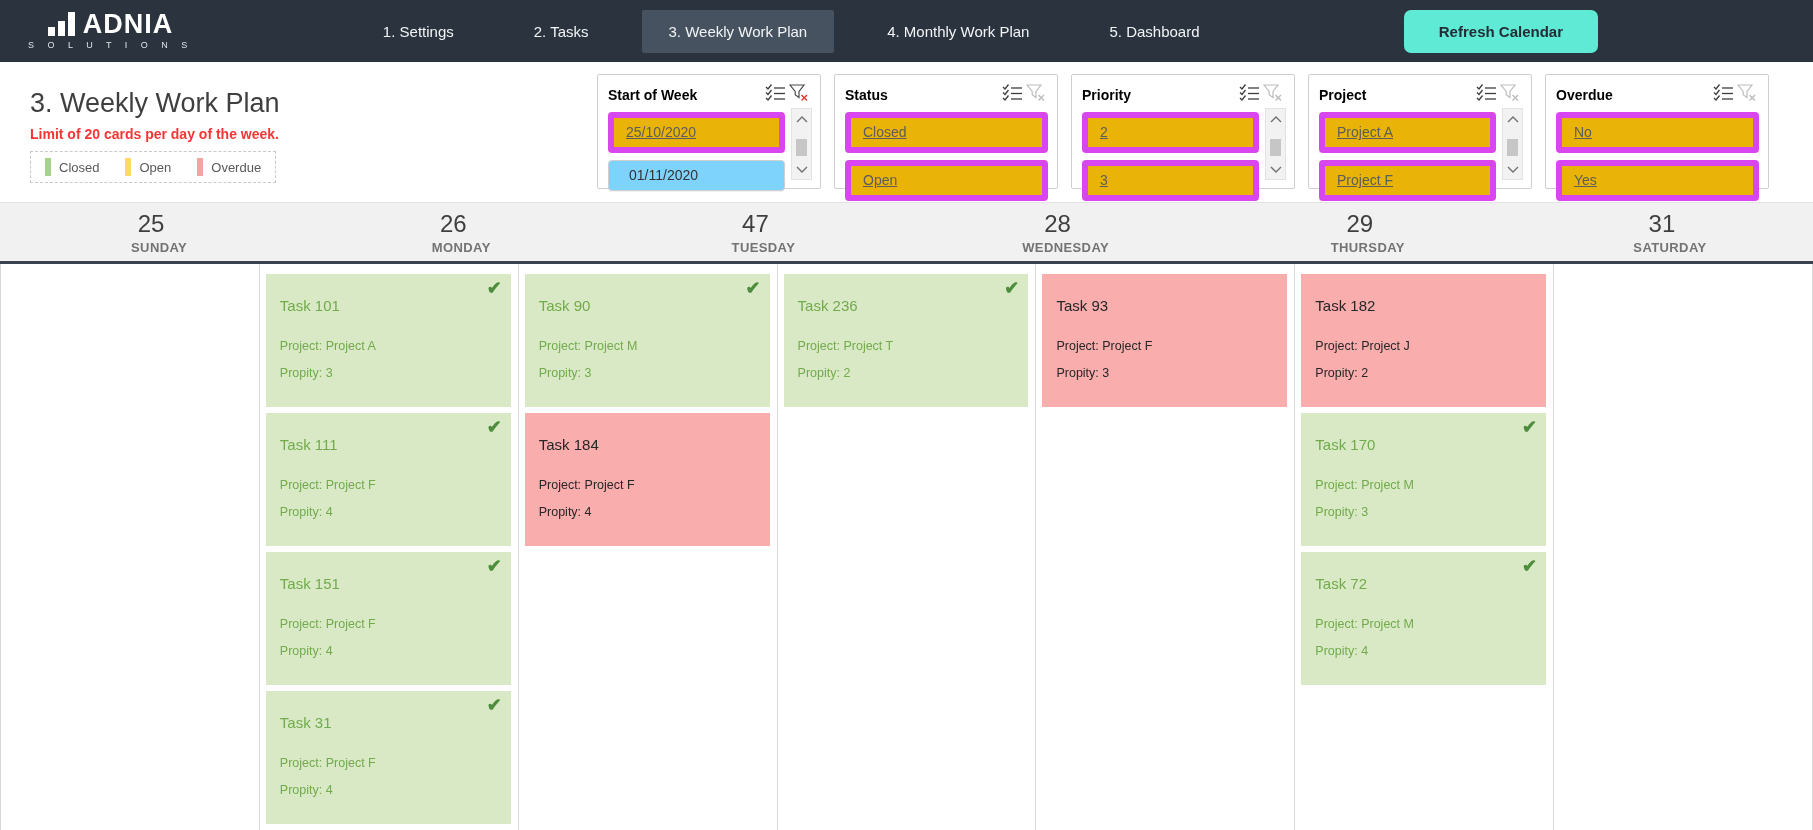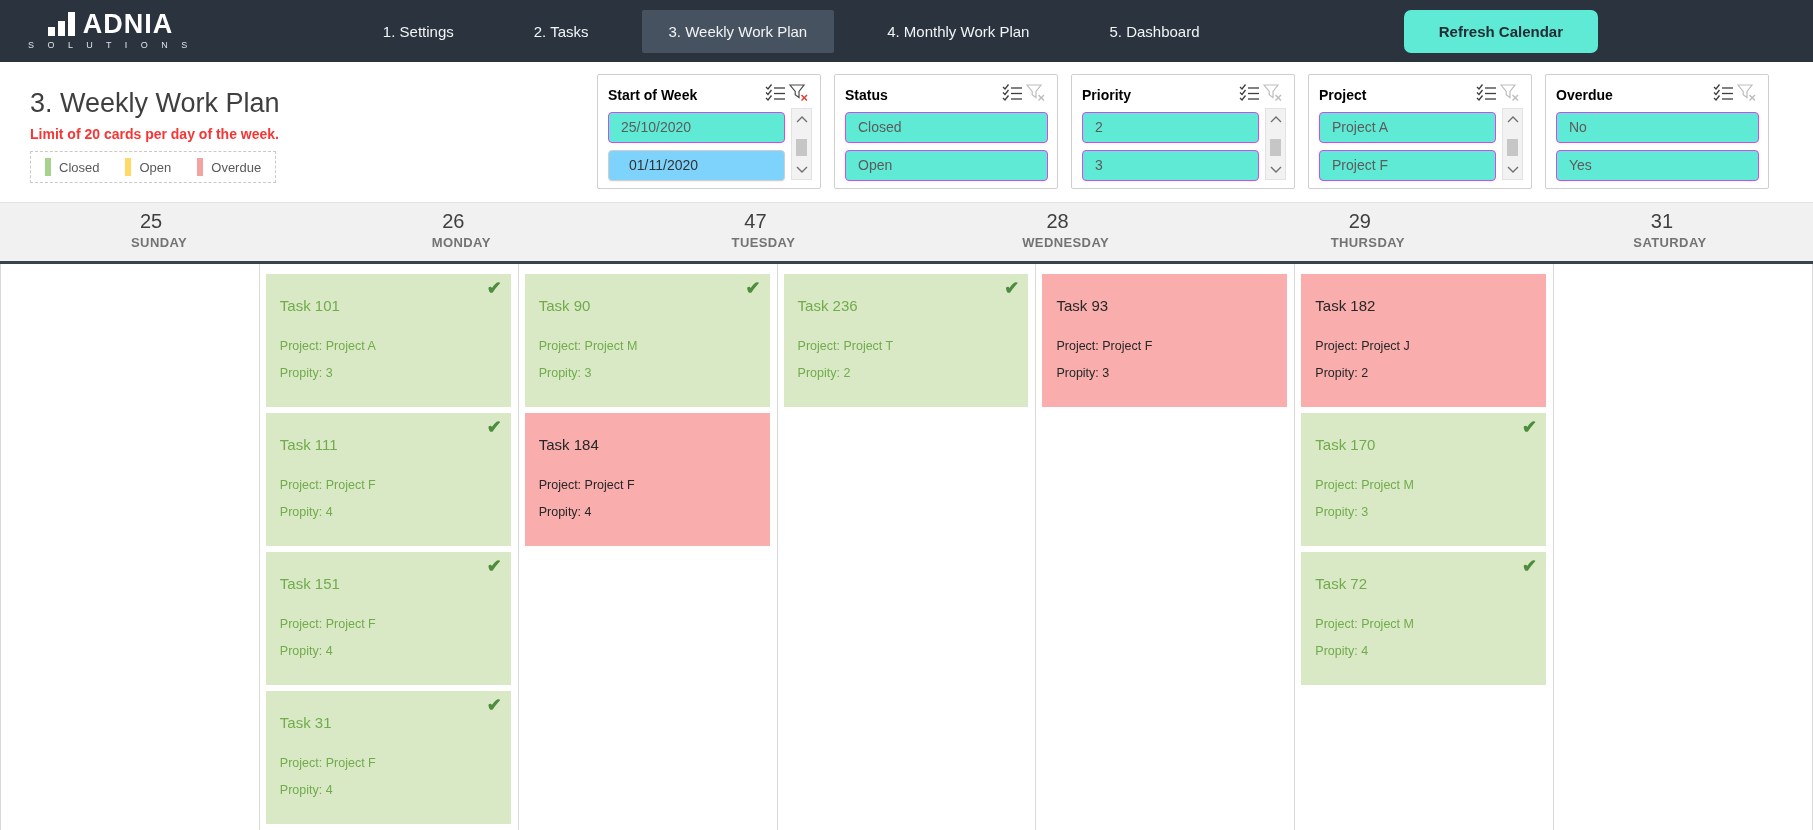--- a/index.html
+++ b/index.html
@@ -36,31 +36,31 @@
   
   .slicer-row{position:absolute;left:597px;top:12px;display:flex;gap:13px;}
   .slicer{width:224px;height:115px;background:#fff;border:1px solid #cfcfcf;border-radius:2px;
     box-sizing:border-box;padding:8px 9px 8px 10px;position:relative;}
   .slicer-head{display:flex;align-items:flex-end;}
   .slicer-title{font-size:14px;font-weight:bold;color:#000;flex:1;}
   .slicer-icon{width:24px;height:20px;display:flex;align-items:center;justify-content:center;cursor:pointer;}
   .slicer-items{margin-top:9px;display:flex;flex-direction:column;gap:7px;}
   .slicer.has-scroll .slicer-items{margin-right:26px;}
   .slicer-item{height:29px;line-height:29px;padding-left:12px;border-radius:4px;font-size:14px;cursor:pointer;}
-  .slicer-item.selected{background:#5eead4;border:1px solid #d946ef;color:#5c5c5c;}
+  .slicer-item.selected{background:#eab308;border:6px solid #d946ef;color:#5c5c5c;text-decoration:underline;}
   .slicer-item.unselected{background:#7dd3fc;border:1px solid #cfcfcf;color:#333;box-shadow:0 1px 1px rgba(0,0,0,.06);padding-left:20px;}
   .sb{position:absolute;right:8px;top:33px;bottom:8px;width:21px;background:#f2f2f2;border:1px solid #e2e2e2;box-sizing:border-box;}
   .sb-up,.sb-down{position:absolute;left:0;right:0;height:16px;display:flex;align-items:center;justify-content:center;cursor:pointer;}
   .sb-up{top:2px;} .sb-down{bottom:2px;}
   .sb-thumb{position:absolute;left:4px;right:4px;top:30px;height:17px;background:#c6c6c6;cursor:pointer;}
   
   .cal-header{height:62px;background:#f1f1f1;border-top:1px solid #e3e3e3;border-bottom:3px solid #39434e;
     box-sizing:border-box;display:flex;}
   .day-head{flex:1;text-align:center;padding-top:7px;}
-  .day-num{font-size:20px;color:#3f3f3f;}
+  .day-num{font-size:24px;color:#3f3f3f;}
   .day-name{font-size:13px;font-weight:bold;color:#737373;margin-top:2px;letter-spacing:.4px;margin-left:16px;}
   .cal-body{display:flex;height:566px;}
   .day-col{flex:1;border-right:1px solid #d9d9d9;box-sizing:border-box;
     padding:10px 7px 0 6px;display:flex;flex-direction:column;gap:6px;overflow:hidden;}
   .day-col:first-child{border-left:1px solid #d9d9d9;}
   .card{height:133px;flex:0 0 133px;box-sizing:border-box;padding:14px 14px 0 14px;position:relative;cursor:pointer;}
   .card.closed{background:#d9e9c5;color:#71ab4c;}
   .card.overdue{background:#f9adad;color:#262626;}
   .card-title{font-size:15px;margin-top:9px;}
   .card-proj{font-size:12.5px;margin-top:25px;}

